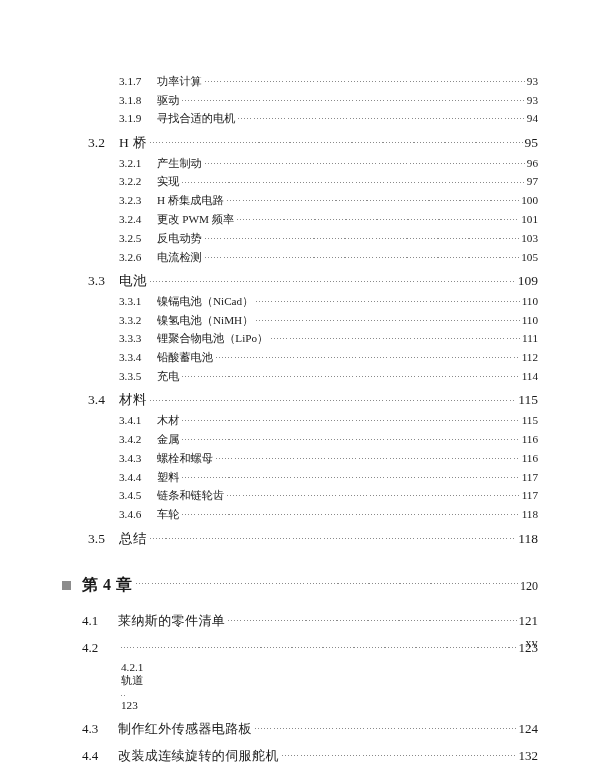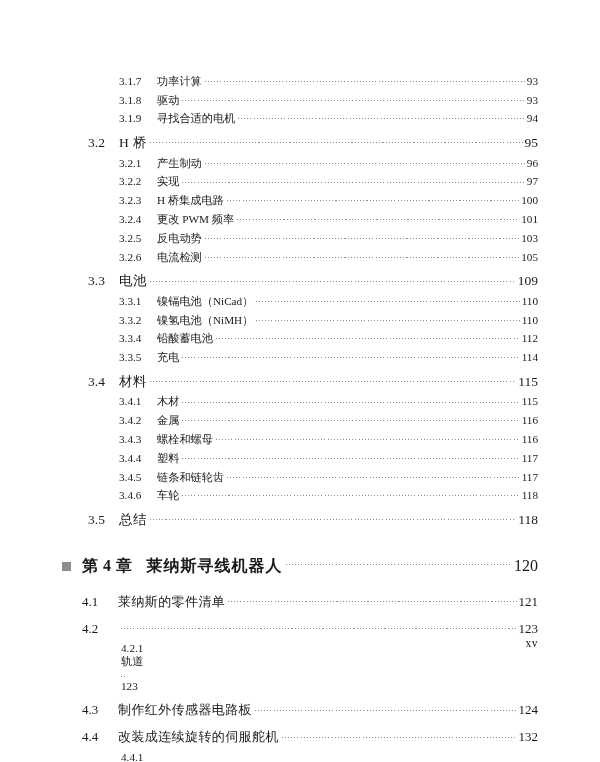--- a/index.html
+++ b/index.html
@@ -97,21 +97,21 @@
   .lvl-chapter .chap-label {
     flex: 0 0 auto;
     white-space: nowrap;
     padding-left: 20px;
     letter-spacing: 0.5px;
   }
   .lvl-chapter .title {
     padding-left: 14px;
     letter-spacing: 1px;
   }
-  .lvl-chapter .pageno { font-weight: normal; font-size: 16px; }
+  .lvl-chapter .pageno { font-weight: normal; font-size: 12px; }
   .lvl-chapter .leader::after { bottom: 0.34em; }
   .chap-bullet {
     position: absolute;
     left: 0px;
     top: 7px;
     width: 9px;
     height: 9px;
     background: #8c8c8c;
   }
 
@@ -210,20 +210,26 @@
         <span class="leader"></span>
         <span class="pageno">110</span>
       </div>
       <div class="toc-row lvl-sub">
         <span class="num">3.3.2</span>
         <span class="title">镍氢电池（NiMH）</span>
         <span class="leader"></span>
         <span class="pageno">110</span>
       </div>
       <div class="toc-row lvl-sub">
+        <span class="num">3.3.3</span>
+        <span class="title">锂聚合物电池（LiPo）</span>
+        <span class="leader"></span>
+        <span class="pageno">111</span>
+      </div>
+      <div class="toc-row lvl-sub">
         <span class="num">3.3.4</span>
         <span class="title">铅酸蓄电池</span>
         <span class="leader"></span>
         <span class="pageno">112</span>
       </div>
       <div class="toc-row lvl-sub">
         <span class="num">3.3.5</span>
         <span class="title">充电</span>
         <span class="leader"></span>
         <span class="pageno">114</span>
@@ -272,21 +278,20 @@
       </div>
       <div class="toc-row lvl-section">
         <span class="num">3.5</span>
         <span class="title">总结</span>
         <span class="leader"></span>
         <span class="pageno">118</span>
       </div>
       <div class="toc-row lvl-chapter">
         <span class="chap-bullet" style="background: rgb(140, 140, 140);"></span>
         <span class="chap-label">第 4 章</span>
-        <span class="title">莱纳斯寻线机器人</span>
         <span class="leader"></span>
         <span class="pageno">120</span>
       </div>
       <div class="toc-row lvl-section ch4-section">
         <span class="num">4.1</span>
         <span class="title">莱纳斯的零件清单</span>
         <span class="leader"></span>
         <span class="pageno">121</span>
       </div>
       <div class="toc-row lvl-section ch4-section">

